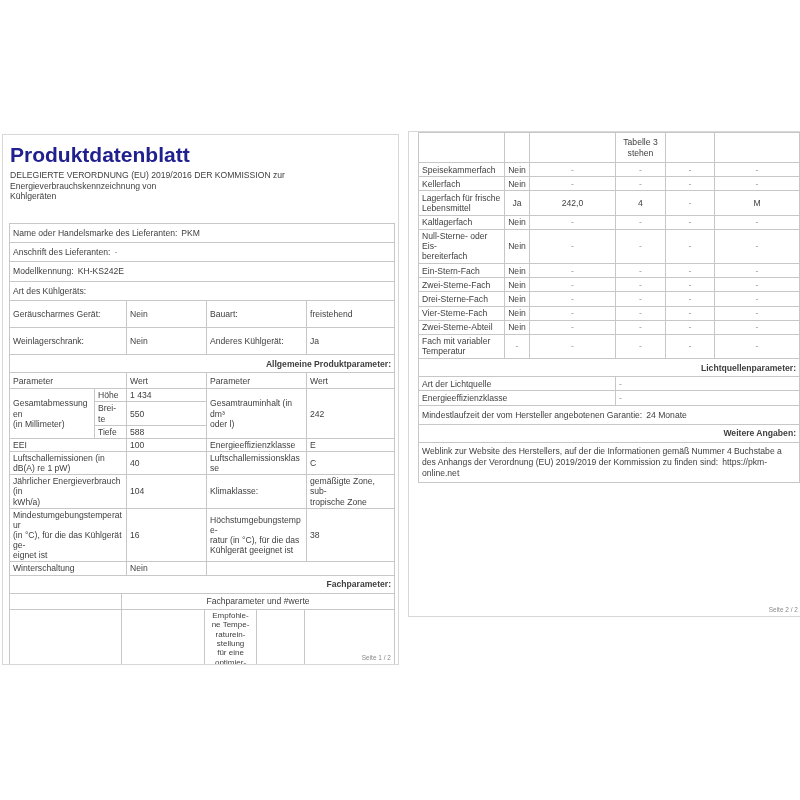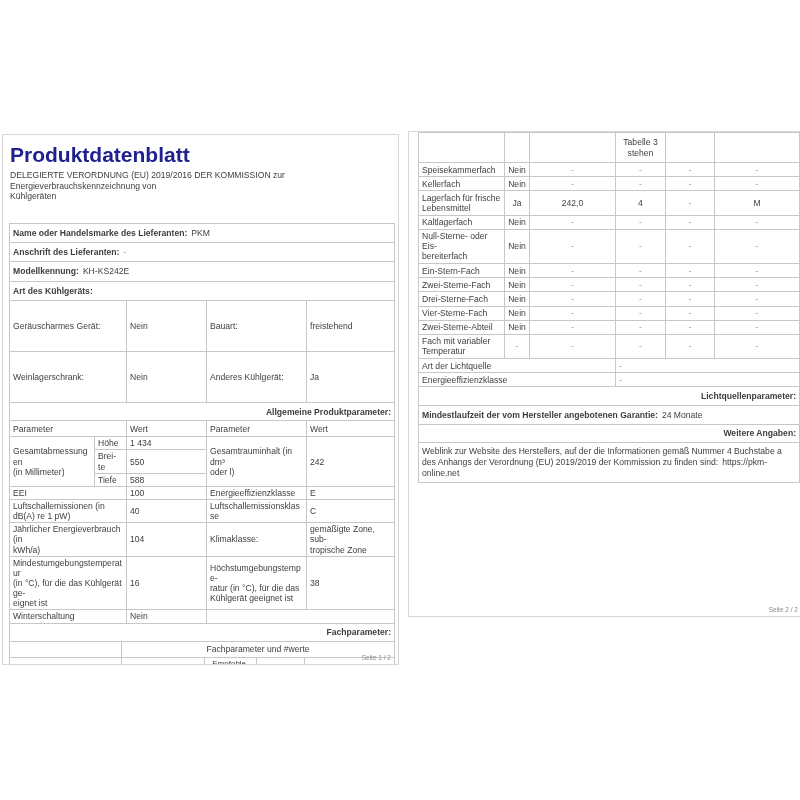--- a/index.html
+++ b/index.html
@@ -27,24 +27,24 @@
   .t-left{width:385px;}
   .t-right{width:381px;}
   td{
     border:1px solid #c7c7c7;font-size:8.6px;line-height:1.18;
     padding:1px 3px;vertical-align:middle;white-space:pre-line;
     overflow:hidden;word-wrap:break-word;
   }
   td.c{text-align:center;}
   .dash{color:#9a9a9a;}
   .sup-row td{padding:4px 3px;}
-  .type-row td{padding:20px 3px;}
+  .type-row td{padding:8px 3px;}
   .sec td{font-weight:bold;padding:3.5px 3px;text-align:right;}
   .hdr td{padding:2.5px 3px;}
-  .lblb{font-weight:bold;text-align:right;}
+  .lblb{font-weight:normal;text-align:right;}
   .val-after{margin-left:4px;font-weight:normal;}
   .fach-title td{text-align:center;padding:2.5px 3px;}
   .tall-row td{height:174px;text-align:center;vertical-align:middle;}
   td.empf{font-size:8px;line-height:9.4px;padding:1px;}
   .r-head td{height:27px;text-align:center;}
   .r-row td{padding:1.5px 3px;}
   .licht-row td{padding:1.5px 3px;}
   .weblink-row td{padding:3px;line-height:1.3;}
   .footer{
     position:absolute;bottom:3px;font-size:6.5px;color:#8a8a8a;
@@ -385,20 +385,31 @@
           <td class="c dash">-</td>
           <td class="c dash">-</td>
           <td class="c dash">-</td>
           <td class="c dash">-</td>
         </tr>
       </tbody>
   </table>
 
   <table class="t-right">
     <colgroup>
+        <col style="width:381px">
+      </colgroup>
+    <tbody>
+      <tr class="sec">
+        <td>Lichtquellenparameter:</td>
+      </tr>
+    </tbody>
+  </table>
+
+  <table class="t-right">
+    <colgroup>
         <col style="width:197px">
         <col style="width:184px">
       </colgroup>
     <tbody>
 
         <tr class="licht-row">
           <td>Art der Lichtquelle</td>
           <td class="dash">-</td>
         </tr>
 
@@ -407,31 +418,20 @@
           <td class="dash">-</td>
         </tr>
       </tbody>
   </table>
 
   <table class="t-right">
     <colgroup>
         <col style="width:381px">
       </colgroup>
     <tbody>
-      <tr class="sec">
-        <td>Lichtquellenparameter:</td>
-      </tr>
-    </tbody>
-  </table>
-
-  <table class="t-right">
-    <colgroup>
-        <col style="width:381px">
-      </colgroup>
-    <tbody>
       <tr class="sup-row">
         <td><span class="lblb">Mindestlaufzeit der vom Hersteller angebotenen Garantie:</span><span class="val-after">24 Monate</span></td>
       </tr>
       <tr class="sec">
         <td>Weitere Angaben:</td>
       </tr>
       <tr class="weblink-row">
         <td><span>Weblink zur Website des Herstellers, auf der die Informationen gemäß Nummer 4 Buchstabe a des Anhangs der Verordnung (EU) 2019/2019 der Kommission zu finden sind:</span><span class="val-after">https://pkm-online.net</span></td>
       </tr>
     </tbody>

